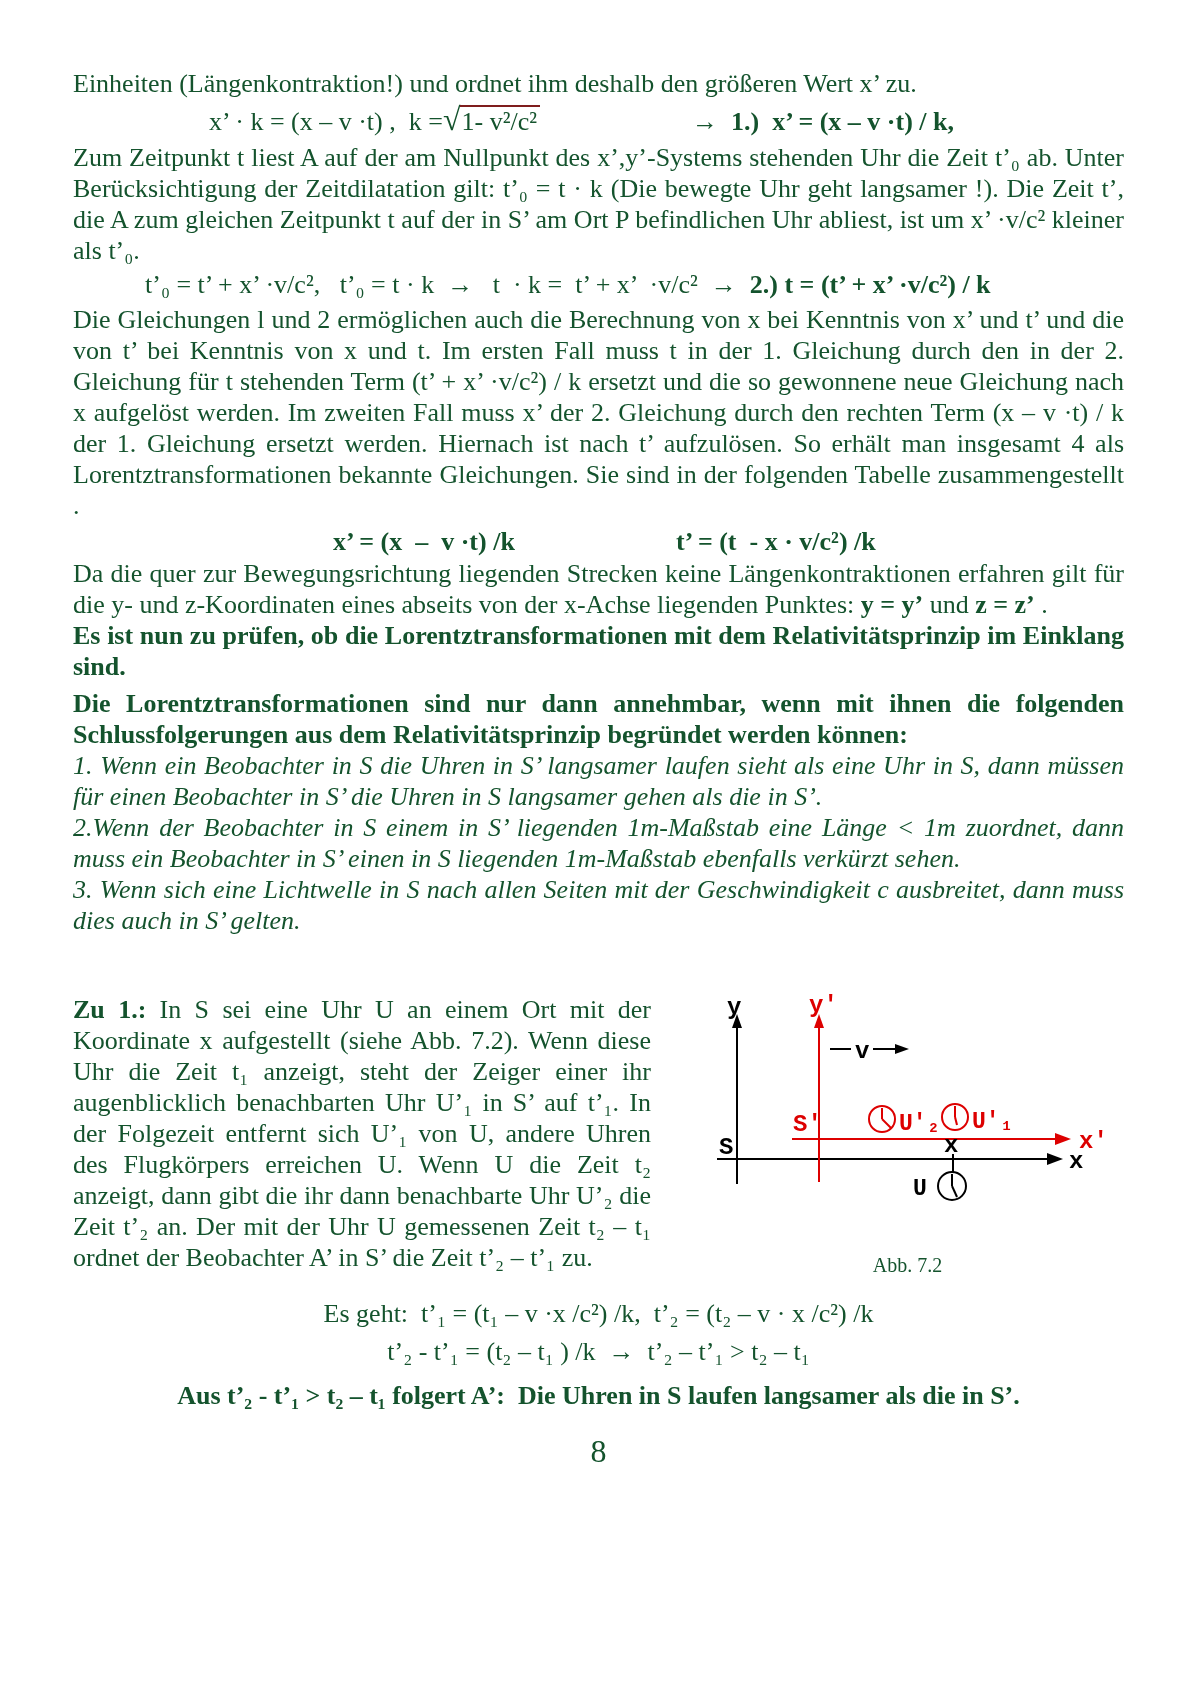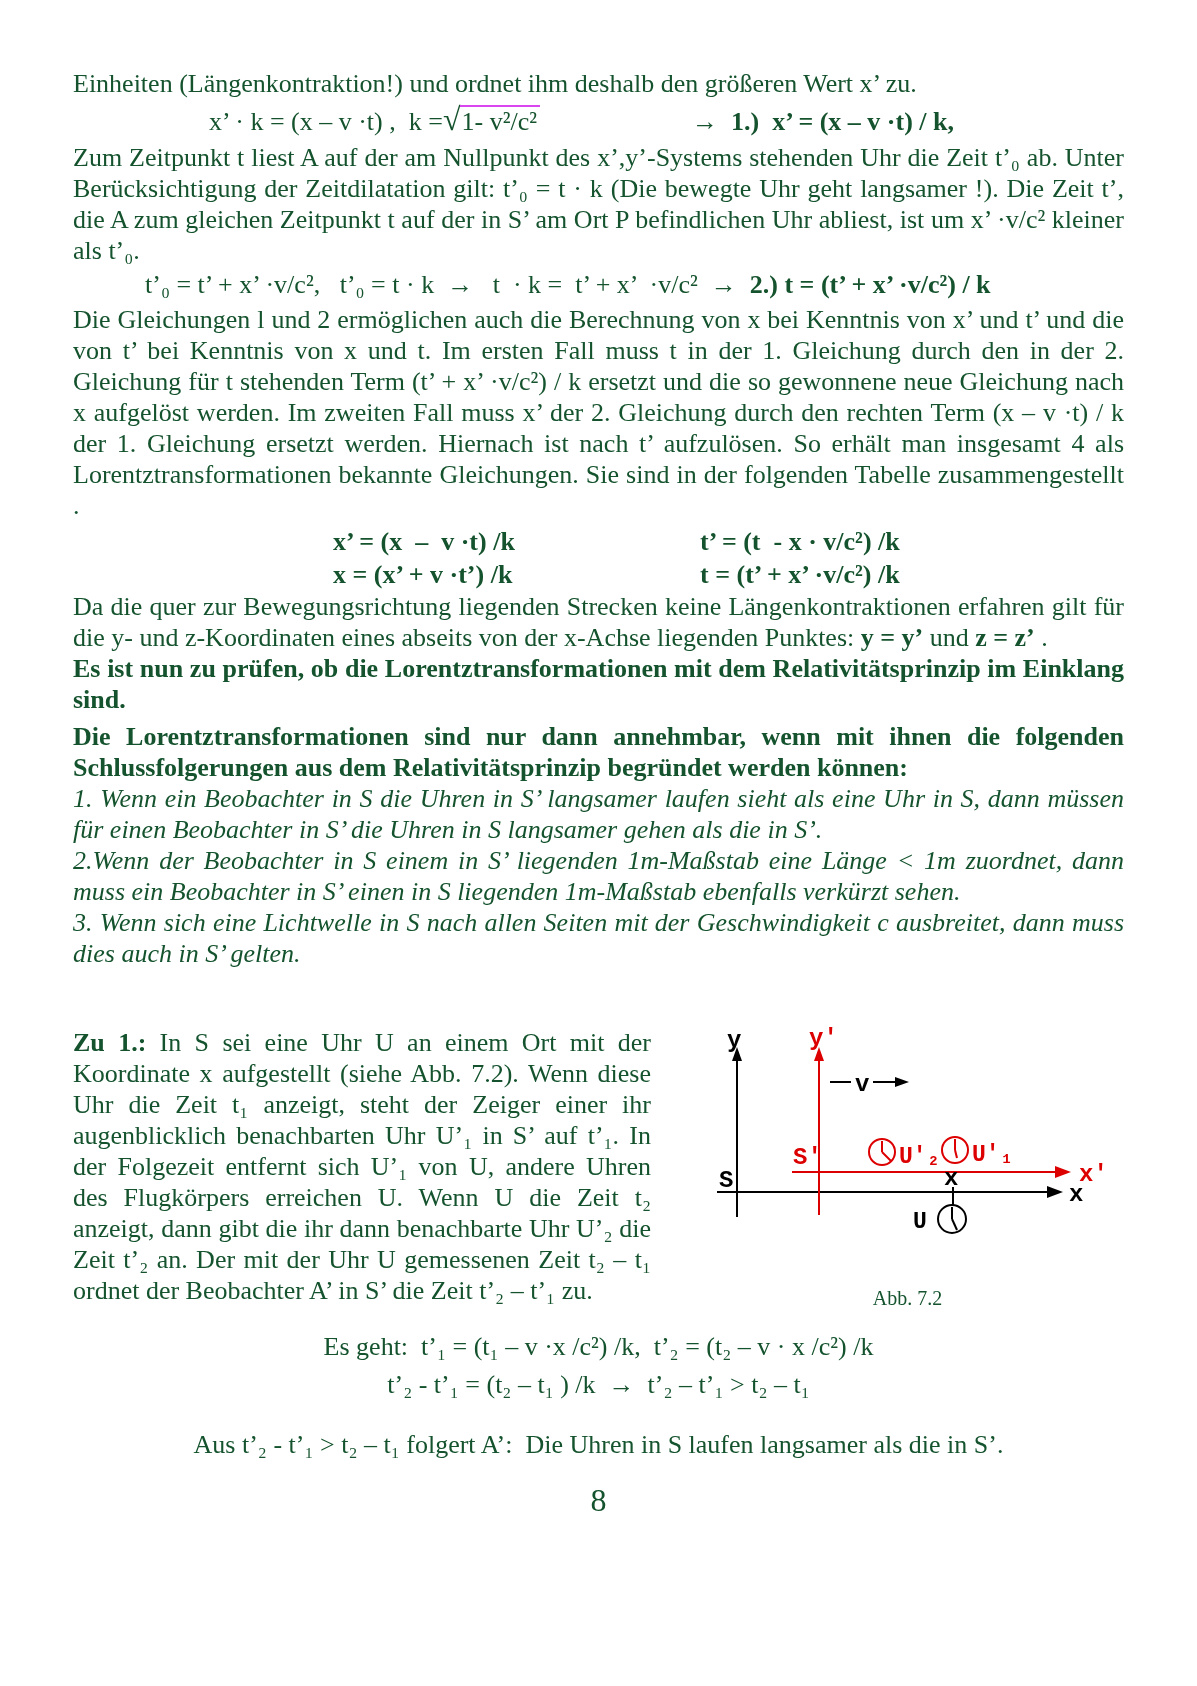--- a/index.html
+++ b/index.html
@@ -14,40 +14,40 @@
     overflow:hidden;
     margin:0 auto;
   }
   p{margin:0;text-align:justify;}
   .b{font-weight:bold;}
   
   .f1{display:flex;align-items:baseline;line-height:36px;margin:2px 0;white-space:pre;}
   .f1-left{margin-left:136px;}
   .f1-right{margin-left:152px;}
   .sqrt{font-size:32px;}
-  .radicand{border-top:2px solid #d946ef;padding:0 3px 0 1px;}
+  .radicand{border-top:2px solid #7f1d1d;padding:0 3px 0 1px;}
   
   .f2{white-space:pre-wrap;padding-left:72px;line-height:36px;margin:1px 0;text-align:left;}
   
   .lt-table{margin-top:4px;}
-  .lt-row{display:flex;line-height:33px;white-space:pre;font-weight:bold;gap:24px;}
+  .lt-row{display:flex;line-height:33px;white-space:pre;font-weight:bold;}
   .lt-c1{margin-left:260px;min-width:212px;}
   .lt-c2{margin-left:131px;}
   .item{margin-top:0;font-style:italic;}
   .p6{margin-top:6px;font-weight:bold;}
   
   .zu1{display:flex;margin-top:58px;}
   .zu1-left{width:578px;text-align:justify;}
   .zu1-right{width:473px;}
   .caption{text-align:center;font-size:20px;line-height:34px;margin:2px 0 0 40px;}
   
   .cform{text-align:center;white-space:pre-wrap;line-height:36px;}
   .f3a{margin-top:14px;}
   .f3b{margin-top:2px;text-align:center;}
-  .f3c{margin-top:24px;}
+  .f3c{margin-top:8px;font-weight:bold;}
   .p7{margin-top:12px;}
   .pagenum{text-align:center;font-size:32px;line-height:38px;margin-top:18px;}
   
   .dlbl{font-family:"Liberation Mono","DejaVu Sans Mono",monospace;font-weight:bold;font-size:24px;}
   .dlbl-sm{font-family:"Liberation Mono","DejaVu Sans Mono",monospace;font-weight:bold;font-size:23px;}
 </style>
 </head>
 <body>
 
 <div class="page">
@@ -62,24 +62,20 @@
   <p>Zum Zeitpunkt t liest A auf der am Nullpunkt des x’,y’-Systems stehenden Uhr die Zeit t’₀ ab. Unter Berücksichtigung der Zeitdilatation gilt: t’₀ = t · k (Die bewegte Uhr geht langsamer !). Die Zeit t’, die A zum gleichen Zeitpunkt t auf der in S’ am Ort P befindlichen Uhr abliest, ist um x’ ·v/c² kleiner als t’₀.</p>
 
   <div class="f2"><span>t’₀ = t’ + x’ ·v/c²,   t’₀ = t · k  →   t  · k =  t’ + x’  ·v/c²  →  </span><span class="b">2.) t = (t’ + x’ ·v/c²) / k</span></div>
 
   <p>Die Gleichungen l und 2 ermöglichen auch die Berechnung von x bei Kenntnis von x’ und t’ und die von t’ bei Kenntnis von x und t. Im ersten Fall muss t in der 1. Gleichung durch den in der 2. Gleichung für t stehenden Term (t’ + x’ ·v/c²) / k ersetzt und die so gewonnene neue Gleichung nach x aufgelöst werden. Im zweiten Fall muss x’ der 2. Gleichung durch den rechten Term (x – v ·t) / k der 1. Gleichung ersetzt werden. Hiernach ist nach t’ aufzulösen. So erhält man insgesamt 4 als Lorentztransformationen bekannte Gleichungen. Sie sind in der folgenden Tabelle zusammengestellt .</p>
 
   <div class="lt-table">
     <div class="lt-row">
       <span class="lt-c1">x’ = (x  –  v ·t) /k</span>
       <span class="lt-c2">t’ = (t  - x · v/c²) /k</span>
-    </div>
-    <div class="lt-row">
-      <span class="lt-c1">x = (x’ + v ·t’) /k</span>
-      <span class="lt-c2">t = (t’ + x’ ·v/c²) /k</span>
     </div>
   </div>
 
   <p><span>Da die quer zur Bewegungsrichtung liegenden Strecken keine Längenkontraktionen erfahren gilt für die y- und z-Koordinaten eines abseits von der x-Achse liegenden Punktes: </span><span class="b">y = y’</span><span> und </span><span class="b">z = z’</span><span> .</span></p>
 
   <p class="b">Es ist nun zu prüfen, ob die Lorentztransformationen mit dem Relativitätsprinzip im Einklang sind.</p>
 
   <p class="p6">Die Lorentztransformationen  sind nur dann annehmbar, wenn mit ihnen die folgenden Schlussfolgerungen aus dem Relativitätsprinzip begründet werden können:</p>
 
   <p class="item">1. Wenn ein Beobachter in S die Uhren in S’ langsamer laufen sieht als eine Uhr in S, dann müssen für einen Beobachter in S’ die Uhren in S langsamer gehen als die in S’.</p>

